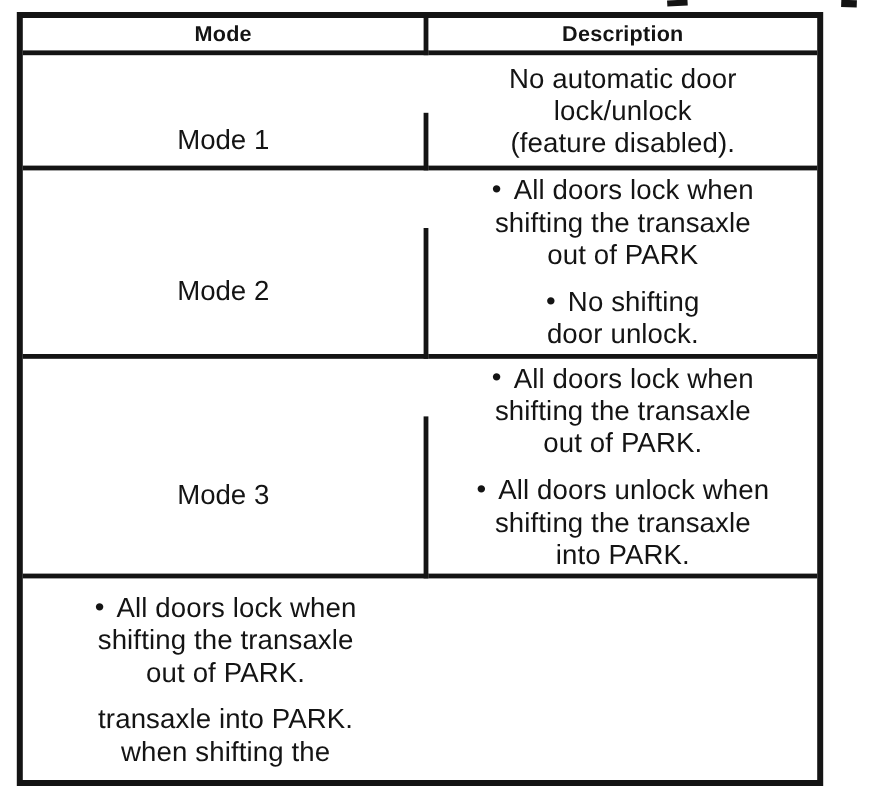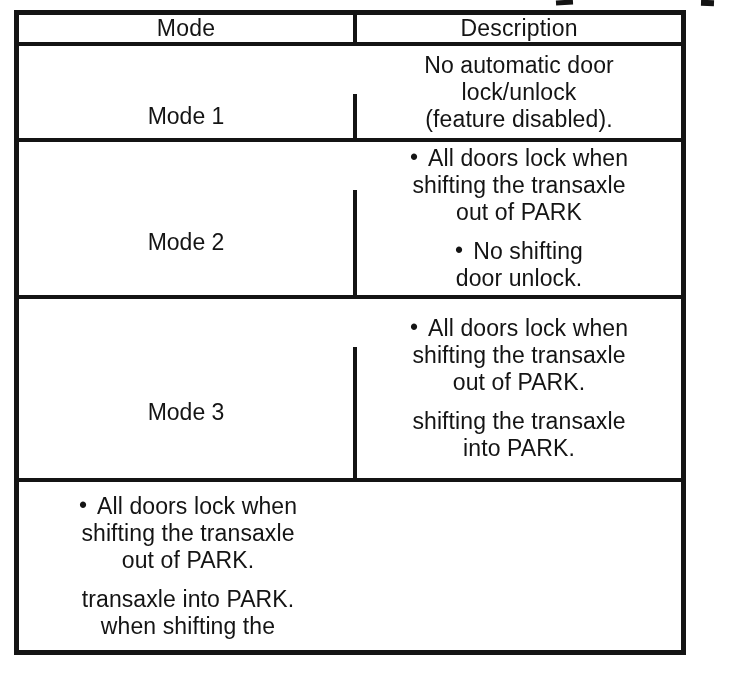--- a/index.html
+++ b/index.html
@@ -44,22 +44,22 @@
     border-bottom: 4px solid #141414;
     display: flex;
     align-items: center;
     justify-content: center;
     overflow: hidden;
   }
   .cell.col-mode { border-right: 4px solid #141414; }
   .row-last { border-bottom: none; }
 
   .header-cell {
-    font-weight: normal;
-    font-size: 23px;
+    font-weight: bold;
+    font-size: 18px;
     letter-spacing: 0.2px;
   }
 
   .mode-cell {
     font-size: 23px;
     margin-top: 48px;
   }
 
   .desc-cell {
     flex-direction: column;
@@ -124,20 +124,21 @@
   <div class="cell col-mode mode-cell">
     <span>Mode 3</span>
   </div>
   <div class="cell desc-cell">
     <div class="desc-item">
       <div><span class="bullet">•</span><span>All doors lock when</span></div>
       <div>shifting the transaxle</div>
       <div>out of PARK.</div>
     </div>
     <div class="desc-item">
+      <div><span class="bullet">•</span><span>All doors unlock when</span></div>
       <div>shifting the transaxle</div>
       <div>into PARK.</div>
     </div>
   </div>
 
   <div class="cell desc-cell row-last">
     <div class="desc-item">
       <div><span class="bullet">•</span><span>All doors lock when</span></div>
       <div>shifting the transaxle</div>
       <div>out of PARK.</div>

